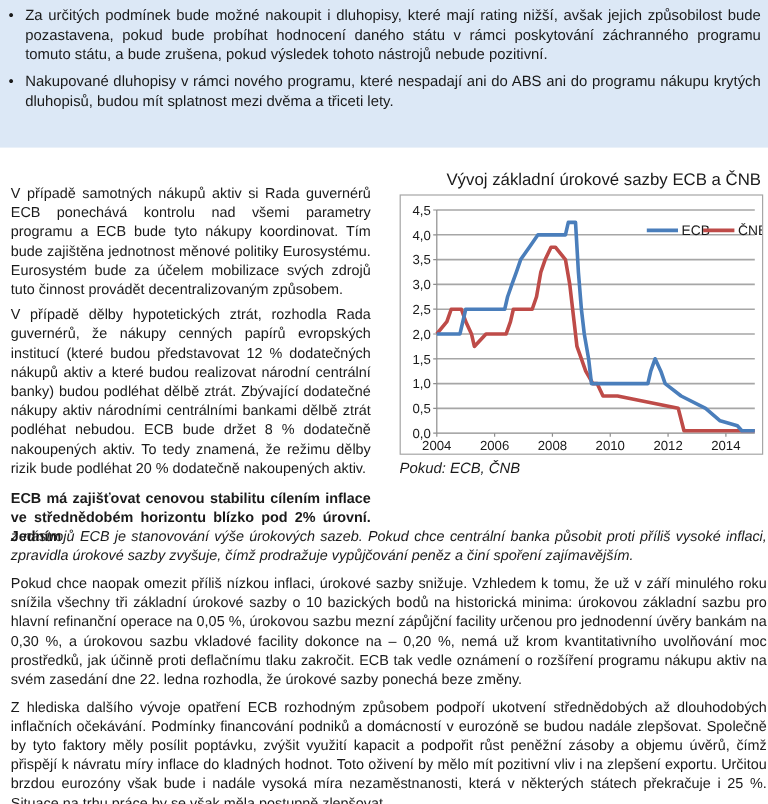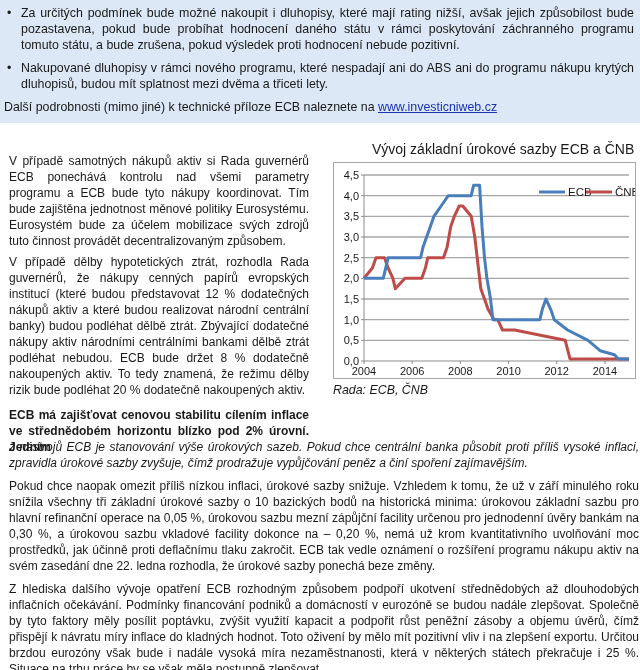--- a/index.html
+++ b/index.html
@@ -20,28 +20,25 @@
                  border: 1px solid #a6a6a6; box-sizing: border-box; background: #fff; }
   .chart-source { position: absolute; left: 333px; top: 383px; font-size: 12.4px; font-style: italic; }
   svg text { font-family: "Liberation Sans", sans-serif; }
 </style>
 </head>
 <body>
 
 <div class="infobox">
   <div class="bullet">
     <span class="dot">•</span>
-    <span>Za určitých podmínek bude možné nakoupit i dluhopisy, které mají rating nižší, avšak jejich způsobilost bude pozastavena, pokud bude probíhat hodnocení daného státu v rámci poskytování záchranného programu tomuto státu, a bude zrušena, pokud výsledek proti hodnocení nebude pozitivní.</span>
+    <span>Za určitých podmínek bude možné nakoupit i dluhopisy, které mají rating nižší, avšak jejich způsobilost bude pozastavena, pokud bude probíhat hodnocení daného státu v rámci poskytování záchranného programu tomuto státu, a bude zrušena, pokud výsledek tohoto nástrojů nebude pozitivní.</span>
   </div>
   <div class="bullet">
     <span class="dot">•</span>
     <span>Nakupované dluhopisy v rámci nového programu, které nespadají ani do ABS ani do programu nákupu krytých dluhopisů, budou mít splatnost mezi dvěma a třiceti lety.</span>
-  </div>
-  <div class="more">
-    <span>Další podrobnosti (mimo jiné) k technické příloze ECB naleznete na </span><a>www.investicniweb.cz</a>
   </div>
 </div>
 
 <p class="para left-col" style="top:149px;">V případě samotných nákupů aktiv si Rada guvernérů ECB ponechává kontrolu nad všemi parametry programu a  ECB bude tyto nákupy koordinovat. Tím bude zajištěna jednotnost měnové politiky Eurosystému. Eurosystém bude za účelem mobilizace svých zdrojů tuto činnost provádět decentralizovaným způsobem.</p>
 <p class="para left-col" style="top:250px;">V případě dělby hypotetických ztrát, rozhodla Rada guvernérů, že nákupy cenných papírů evropských institucí (které budou představovat 12 % dodatečných nákupů aktiv a které budou realizovat národní centrální banky) budou podléhat dělbě ztrát. Zbývající dodatečné nákupy aktiv národními centrálními bankami dělbě ztrát podléhat nebudou. ECB bude držet 8 % dodatečně nakoupených aktiv. To tedy znamená, že režimu dělby rizik bude podléhat 20 % dodatečně nakoupených aktiv.</p>
 <p class="para left-col" style="top:403px;font-weight:bold;">ECB má zajišťovat cenovou stabilitu cílením inflace ve středně­dobém horizontu blízko pod 2% úrovní. Jedním</p>
 <p class="para full" style="top:435px;font-style:italic;">z nástrojů ECB je stanovování výše úrokových sazeb. Pokud chce centrální banka působit proti příliš vysoké inflaci, zpravidla úrokové sazby zvyšuje, čímž prodražuje vypůjčování peněz a  činí spoření zajímavějším.</p>
 <p class="para full" style="top:474px;">Pokud chce naopak omezit příliš nízkou inflaci, úrokové sazby snižuje. Vzhledem k tomu, že už v září minulého roku snížila všechny tři základní úrokové sazby o 10 bazických bodů na historická minima: úrokovou základní sazbu pro hlavní refinanční operace na 0,05 %, úrokovou sazbu mezní zápůjční facility určenou pro jednodenní úvěry bankám na 0,30 %, a úrokovou sazbu vkladové facility dokonce na – 0,20 %, nemá už krom kvantitativního uvolňování moc prostředků, jak účinně proti deflačnímu tlaku zakročit. ECB tak vedle oznámení o rozšíření programu nákupu aktiv na svém zasedání dne 22.  ledna rozhodla, že úrokové sazby ponechá beze změny.</p>
 <p class="para full" style="top:577px;">Z hlediska dalšího vývoje opatření ECB rozhodným způsobem podpoří ukotvení střednědobých až dlouhodobých inflačních očekávání. Podmínky financování podniků a domácností v  eurozóně se budou nadále zlepšovat. Společně by tyto faktory měly posílit poptávku, zvýšit využití kapacit a podpořit růst peněžní zásoby a objemu úvěrů, čímž přispějí k návratu míry inflace do kladných hodnot. Toto oživení by mělo mít pozitivní vliv i na zlepšení exportu. Určitou brzdou eurozóny však bude i nadále vysoká míra nezaměstnanosti, která v některých státech překračuje i 25 %. Situace na trhu práce by se však měla postupně zlepšovat.</p>
 
@@ -92,13 +89,13 @@
       <line x1="270.9090909090909" x2="270.9090909090909" y1="198" y2="201" stroke="#8c8c8c" stroke-width="1"></line>
       <text x="270.9090909090909" y="212" text-anchor="middle" font-size="11" fill="#1a1a1a">2014</text>
       <polyline points="30.0,115.3 38.4,105.0 42.0,94.7 50.5,94.7 54.1,105.0 58.9,115.3 61.3,125.7 71.0,115.3 87.8,115.3 91.4,105.0 93.8,94.7 109.5,94.7 113.1,84.3 116.7,63.7 120.3,53.3 125.2,43.0 128.8,43.0 137.2,53.3 140.8,74.0 144.4,105.0 146.8,125.7 150.5,136.0 154.1,146.3 160.1,156.7 163.7,156.7 168.5,167.0 180.6,167.0 231.2,177.3 236.0,195.9 242.0,195.9 295.0,195.9" fill="none" stroke="#be4b48" stroke-width="3" stroke-linejoin="round"></polyline>
       <polyline points="30.0,115.3 49.3,115.3 54.1,94.7 86.6,94.7 89.0,84.3 92.6,74.0 96.3,63.7 99.9,53.3 107.1,43.0 114.3,32.7 137.2,32.7 139.6,22.3 145.6,22.3 148.0,63.7 150.5,94.7 152.9,115.3 156.5,136.0 158.9,156.7 205.9,156.7 208.3,146.3 211.9,136.0 216.7,146.3 220.3,156.7 233.6,167.0 254.0,177.3 266.1,187.7 280.5,191.8 284.2,195.9 295.0,195.9" fill="none" stroke="#4a7ebb" stroke-width="3" stroke-linejoin="round"></polyline>
       <line x1="205" x2="231" y1="29" y2="29" stroke="#4a7ebb" stroke-width="3"></line>
       <text x="234" y="33" font-size="11.5" fill="#1a1a1a">ECB</text>
       <line x1="252" x2="278" y1="29" y2="29" stroke="#be4b48" stroke-width="3"></line>
       <text x="281" y="33" font-size="11.5" fill="#1a1a1a">ČNB</text>
     </svg>
 </div>
-<div class="chart-source">Rada: ECB, ČNB</div>
+<div class="chart-source">Pokud: ECB, ČNB</div>
 
 </body></html>

